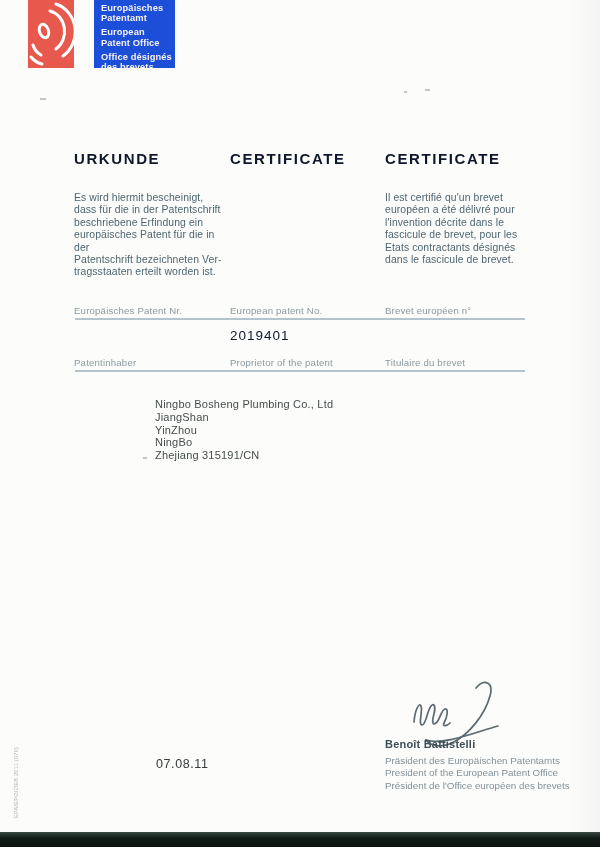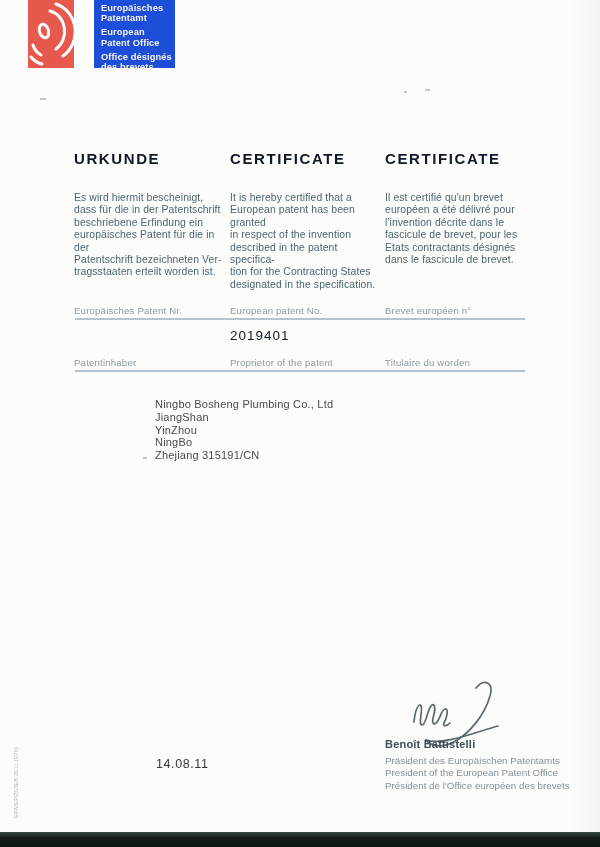--- a/index.html
+++ b/index.html
@@ -128,62 +128,56 @@
   <div class="heading col-1">URKUNDE</div>
   <div class="heading col-2">CERTIFICATE</div>
   <div class="heading col-3">CERTIFICATE</div>
 
   <div class="body-text col col-1">Es wird hiermit bescheinigt,
 dass für die in der Patentschrift
 beschriebene Erfindung ein
 europäisches Patent für die in der
 Patentschrift bezeichneten Ver-
 tragsstaaten erteilt worden ist.</div>
-  <div class="body-text col col-2">It is hereby certified that a
-European patent has been granted
-in respect of the invention
-described in the patent specifica-
-tion for the Contracting States
-designated in the specification.</div>
   <div class="body-text col col-3">Il est certifié qu'un brevet
 européen a été délivré pour
 l'invention décrite dans le
 fascicule de brevet, pour les
 Etats contractants désignés
 dans le fascicule de brevet.</div>
 
   <div class="field-label col-1">Europäisches Patent Nr.</div>
   <div class="field-label col-2">European patent No.</div>
   <div class="field-label col-3">Brevet européen n°</div>
   <div class="rule rule-1"></div>
   <div class="patent-no">2019401</div>
 
   <div class="field-label row2 col-1">Patentinhaber</div>
   <div class="field-label row2 col-2">Proprietor of the patent</div>
-  <div class="field-label row2 col-3">Titulaire du worden</div>
+  <div class="field-label row2 col-3">Titulaire du brevet</div>
   <div class="rule rule-2"></div>
   <div class="address">Ningbo Bosheng Plumbing Co., Ltd
 JiangShan
 YinZhou
 NingBo
 Zhejiang 315191/CN</div>
 
   <svg class="sig-svg" width="120" height="70" viewBox="0 0 120 70">
     <g fill="none" stroke="#5a6a70" stroke-width="1.7" stroke-linecap="round">
       <path d="M14,42 C15,30 19,22 21,26 C23,30 18,45 22,45 C26,45 27,31 31,26 C34,22 36,27 34,34 C32,41 32,46 36,43 C40,40 41,30 45,29 C49,28 47,38 44,43 C42,46 46,47 50,43"></path>
       <path d="M76,8 C84,-2 94,2 90,16 C85,34 70,54 52,63 C42,68 30,66 26,60"></path>
       <path d="M26,60 C42,66 76,52 98,46"></path>
     </g>
   </svg>
   <div class="sig-name">Benoît Battistelli</div>
   <div class="sig-titles">Präsident des Europäischen Patentamts
 President of the European Patent Office
 Président de l'Office européen des brevets</div>
 
-  <div class="date">14.08.11</div>
+  <div class="date">07.08.11</div>
 
   <div class="edge-code">EPA/EPO/OEB 2011 (070)</div>
 
   <div class="speck sp1"></div>
   <div class="speck sp2"></div>
   <div class="speck sp3"></div>
   <div class="speck sp4"></div>
   <div class="edge-shade"></div>
   <div class="scan-band"></div>
 

